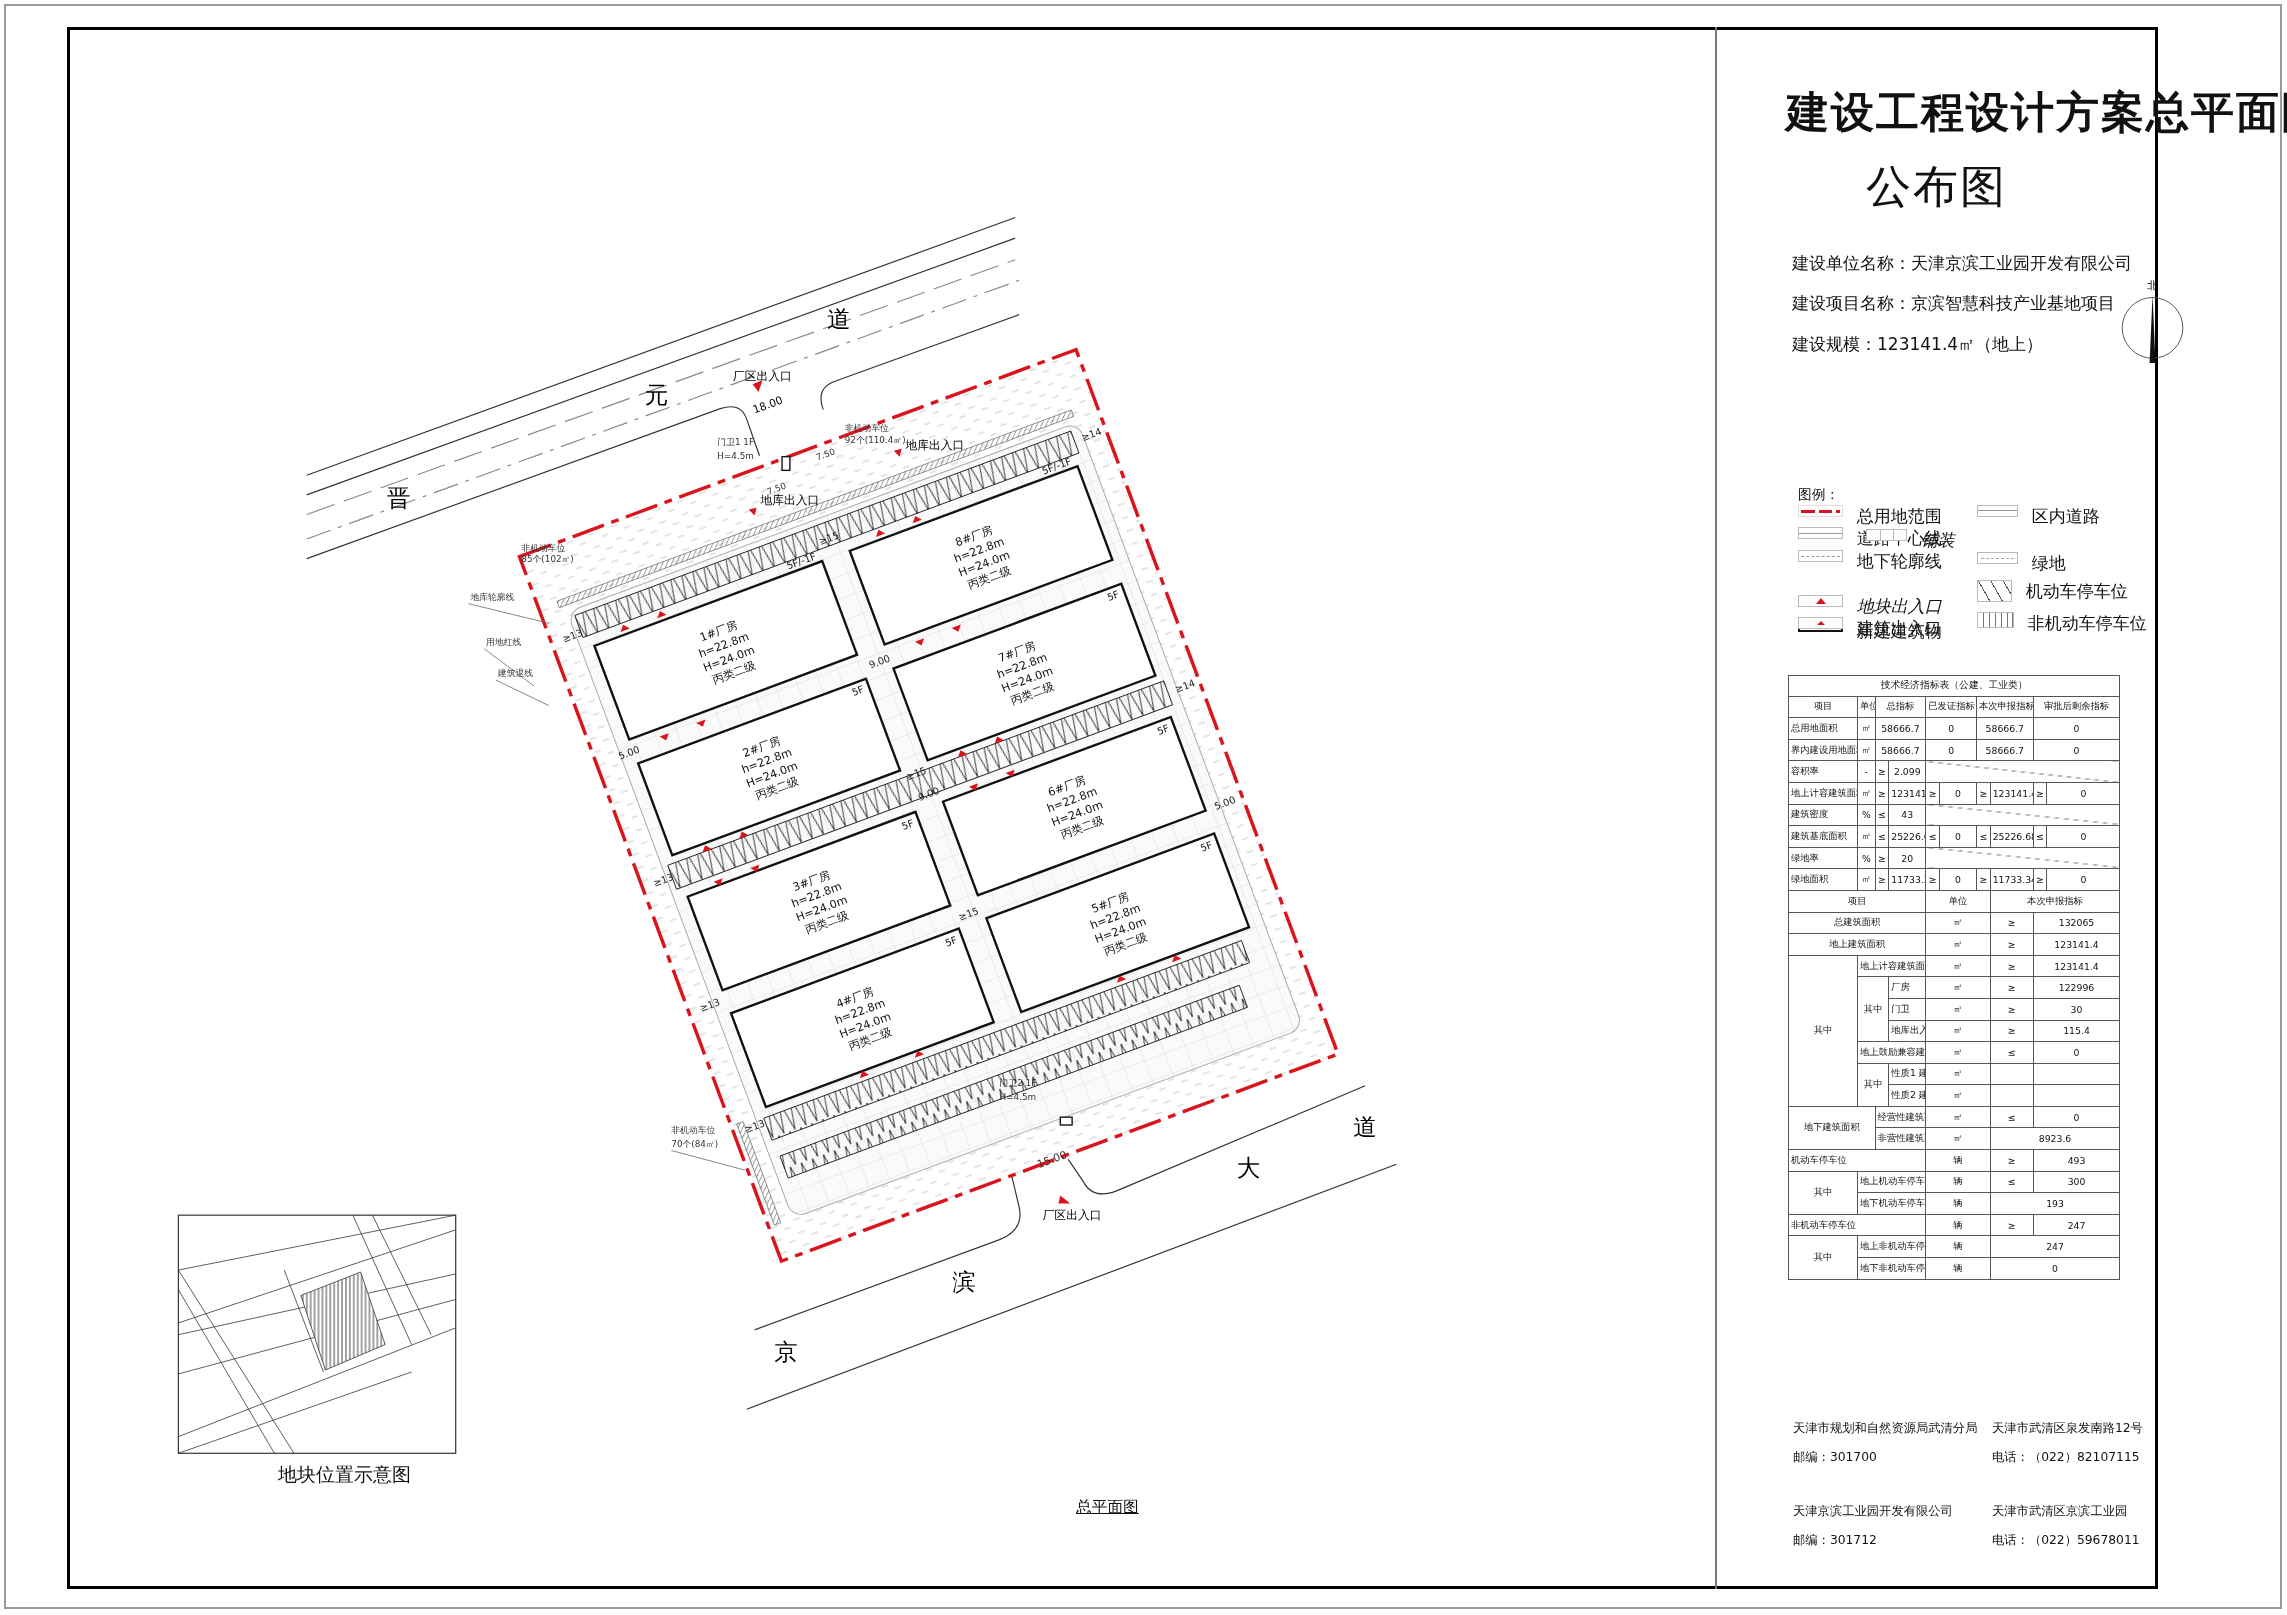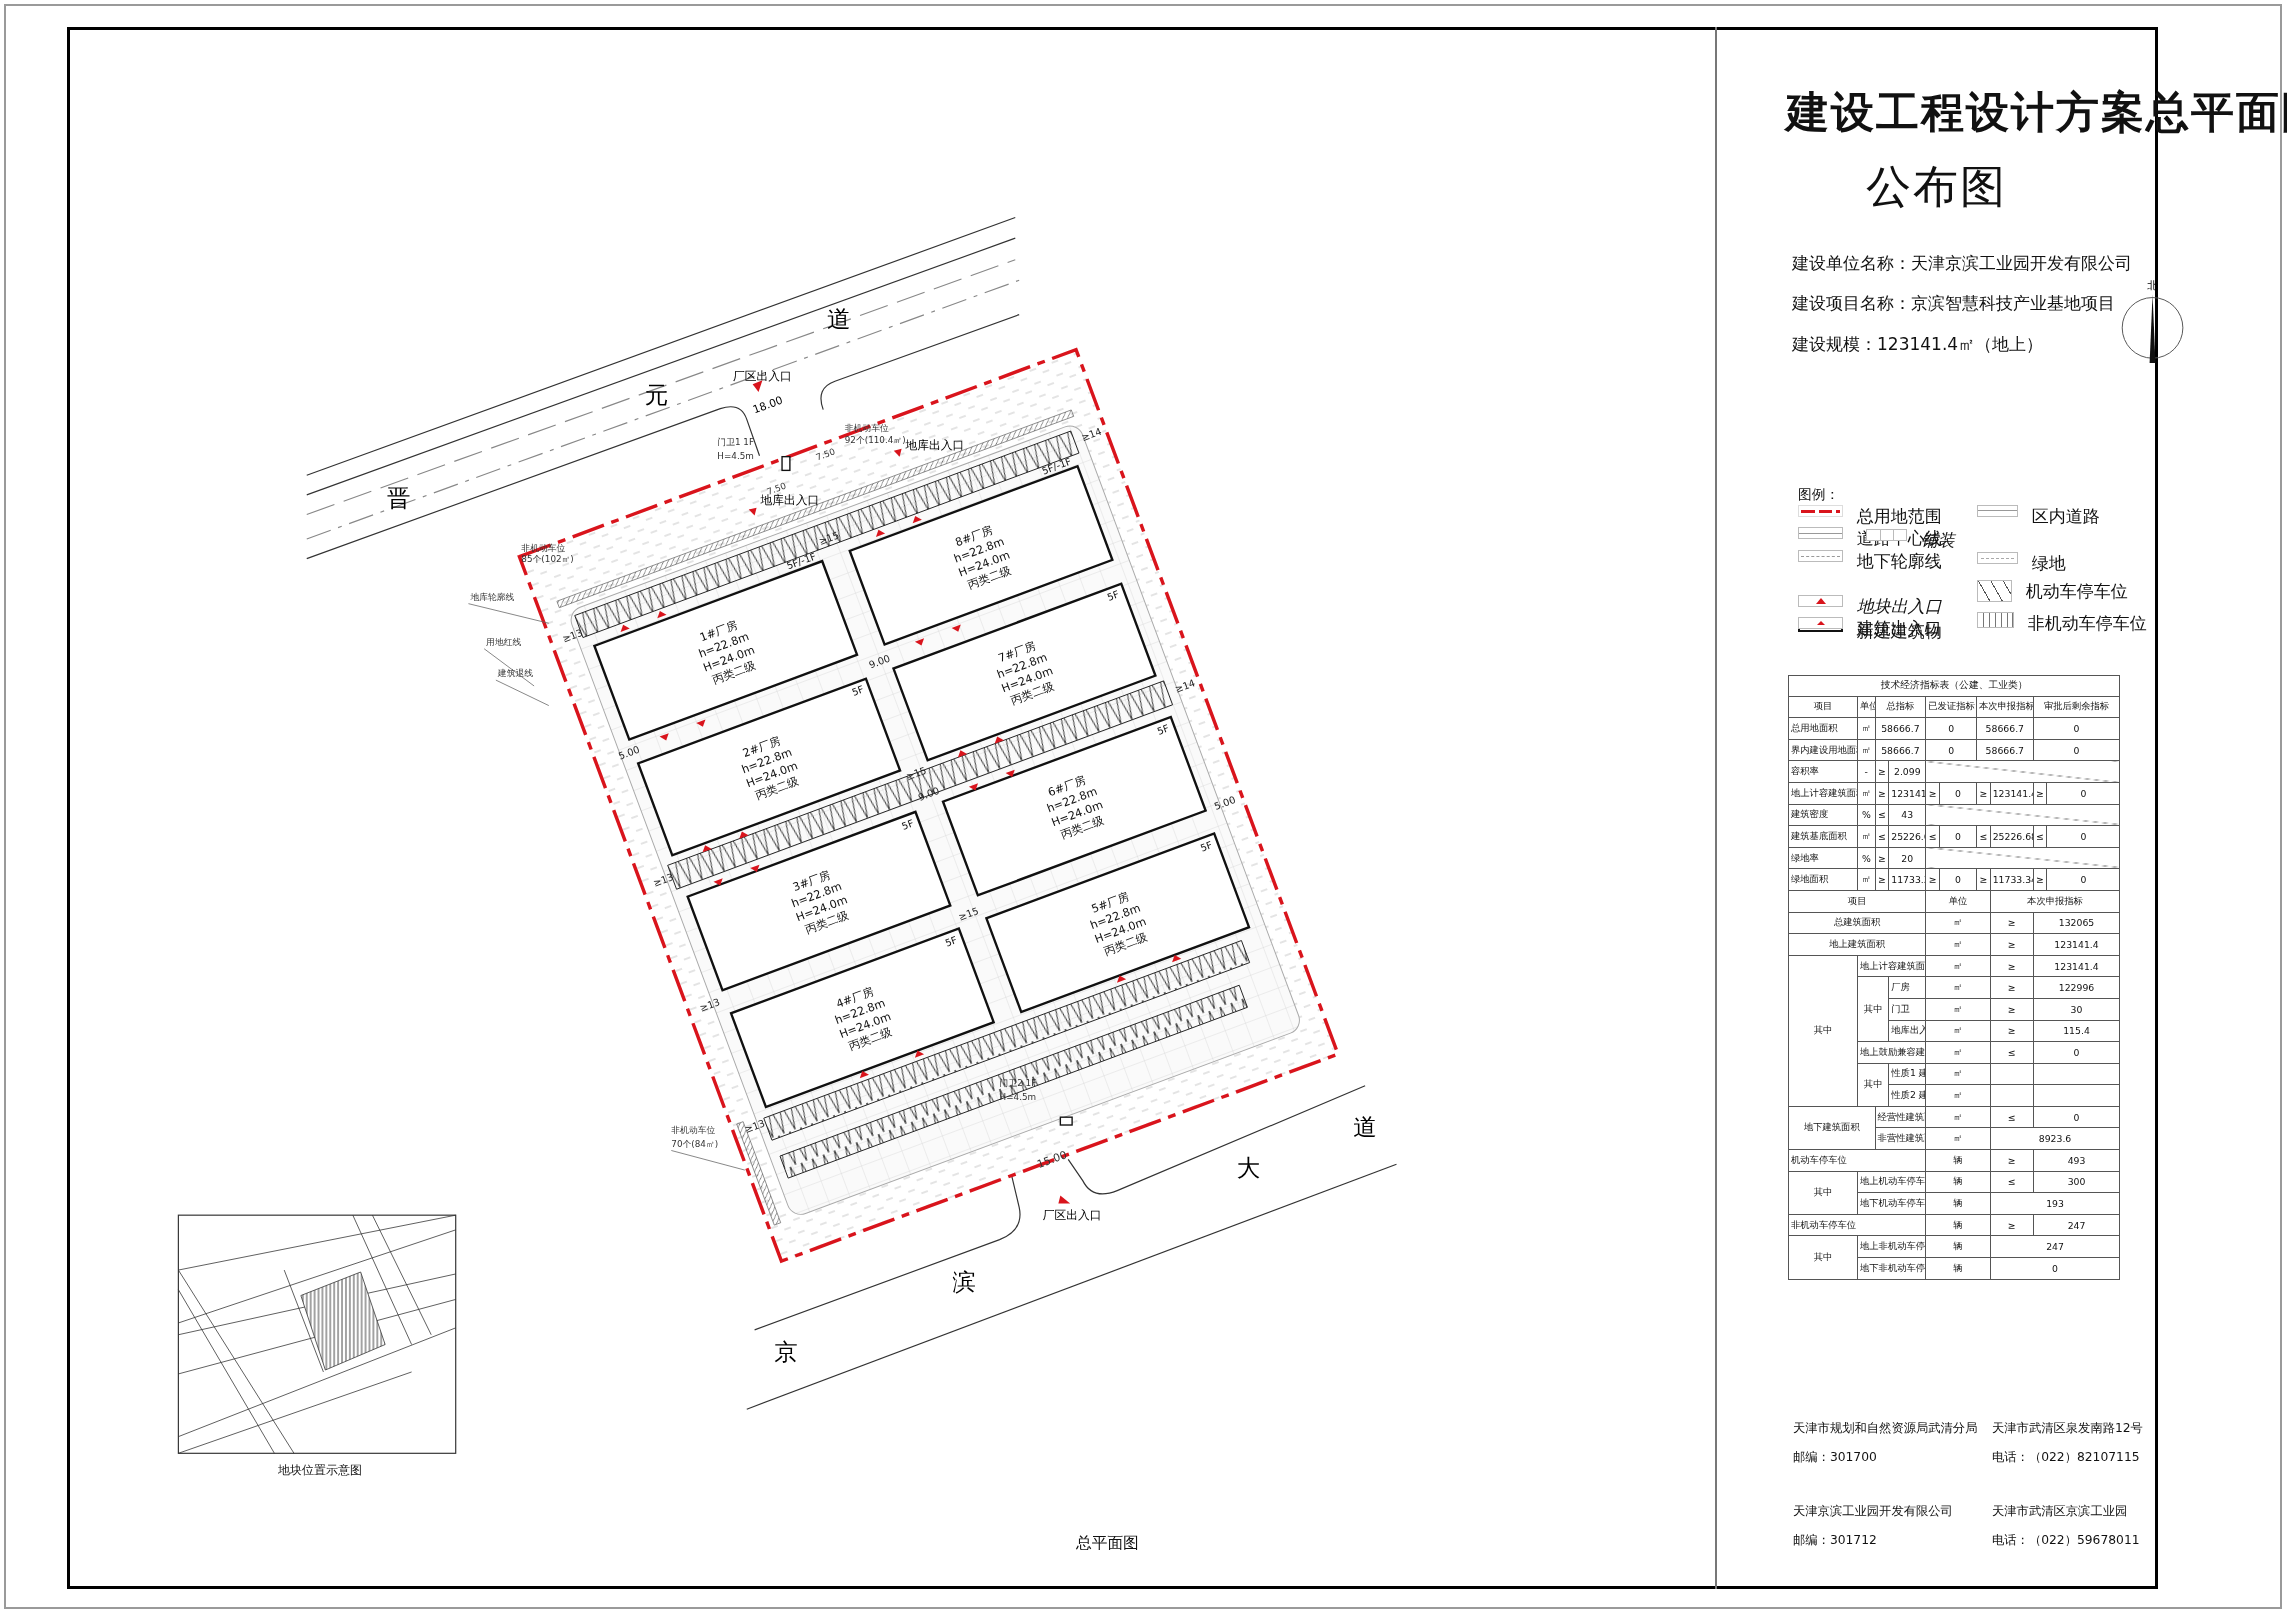--- a/index.html
+++ b/index.html
@@ -13,22 +13,22 @@
   .info-line{position:absolute;left:1792px;font-size:17px;white-space:nowrap;}
   .legend-title{position:absolute;left:1798px;top:486px;font-size:13.7px;}
   .legend-item{position:absolute;display:flex;align-items:flex-start;font-size:17px;height:17.6px;}
   .legend-swatch{width:45px;height:11.8px;border:1px solid #bbb;margin-right:13.7px;position:relative;box-sizing:border-box;background:#fff;}
   .legend-item.right .legend-swatch{width:41px;}
   table.tech{position:absolute;left:1788px;top:675px;width:332px;border-collapse:collapse;font-size:9.3px;table-layout:fixed;}
   table.tech td{border:1px solid #555;height:20.6px;padding:0 2px;text-align:center;white-space:nowrap;overflow:hidden;}
   table.tech td.l{text-align:left;}
   table.tech td.caption{height:19.6px;font-size:9.8px;}
   .contact{position:absolute;font-size:12.3px;white-space:nowrap;}
-  .map-title{position:absolute;left:278px;top:1462px;font-size:12px;}
-  .plan-title{position:absolute;left:1076px;top:1497px;font-size:15.7px;margin-top:36px;}
+  .map-title{position:absolute;left:278px;top:1462px;font-size:19px;}
+  .plan-title{position:absolute;left:1076px;top:1497px;font-size:15.7px;text-decoration:underline;}
   .north{position:absolute;left:2120px;top:277px;}
 </style>
 </head>
 <body>
 
 <div class="outer-frame"></div>
 <div class="inner-frame"></div>
 <div class="divider"></div>
 
 <svg class="plan" width="1715" height="1615" viewBox="0 0 1750 1648">

